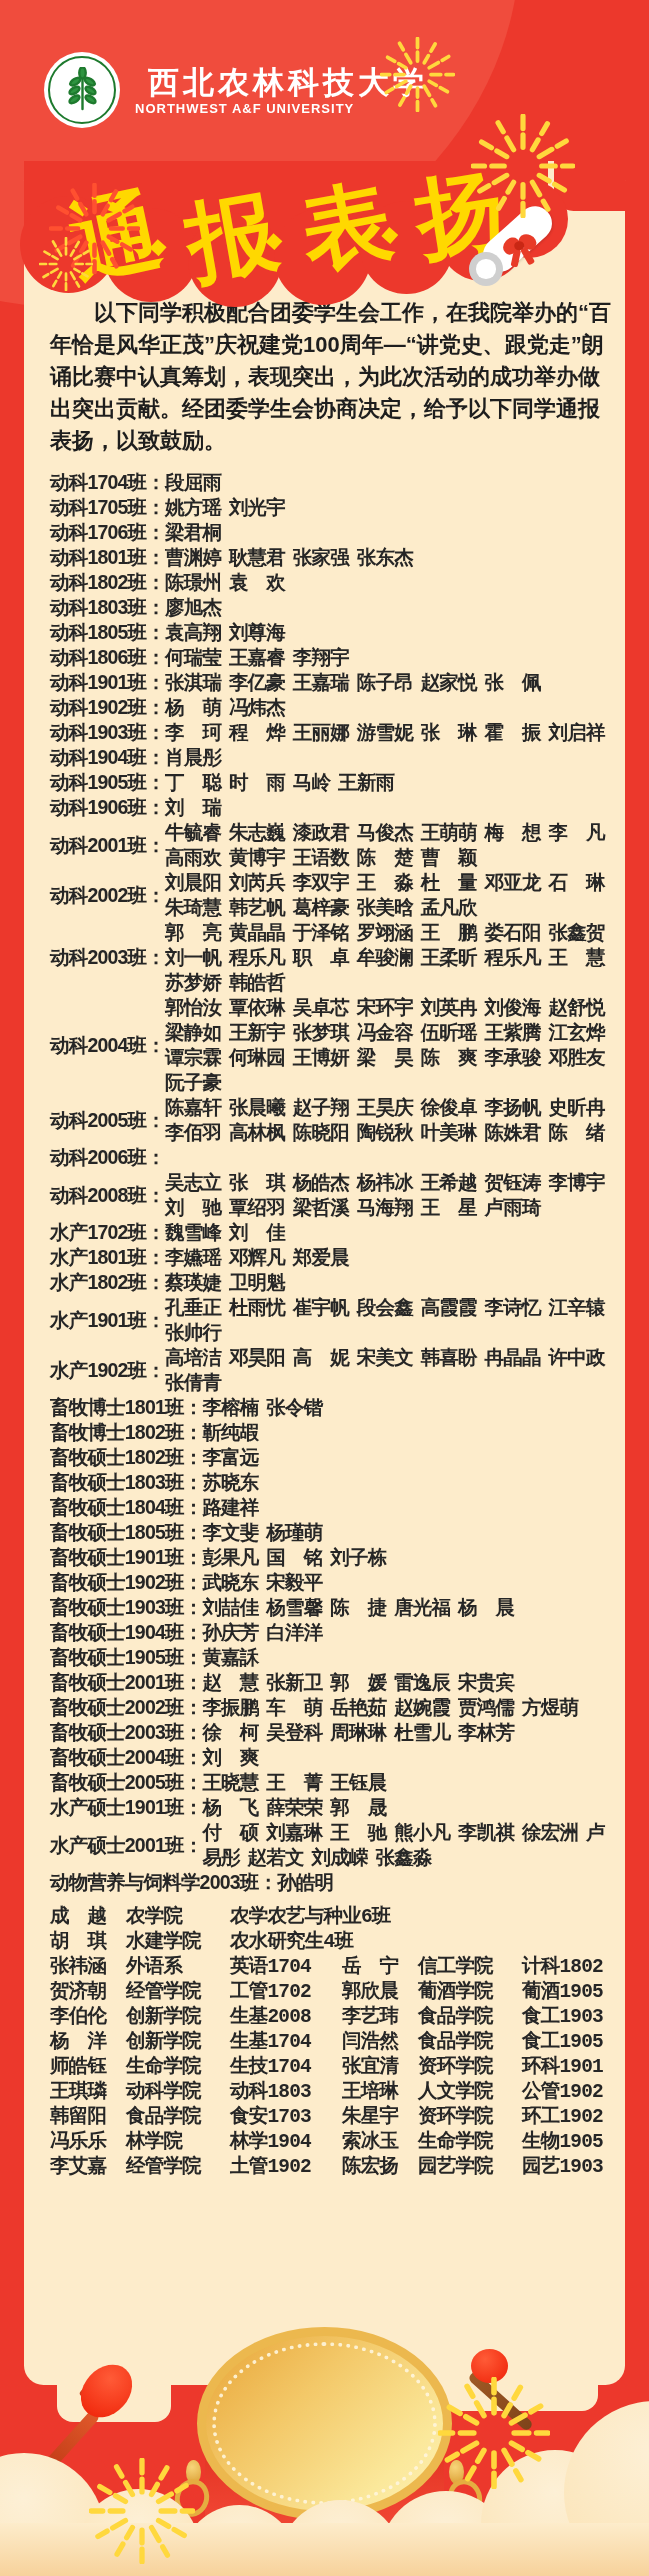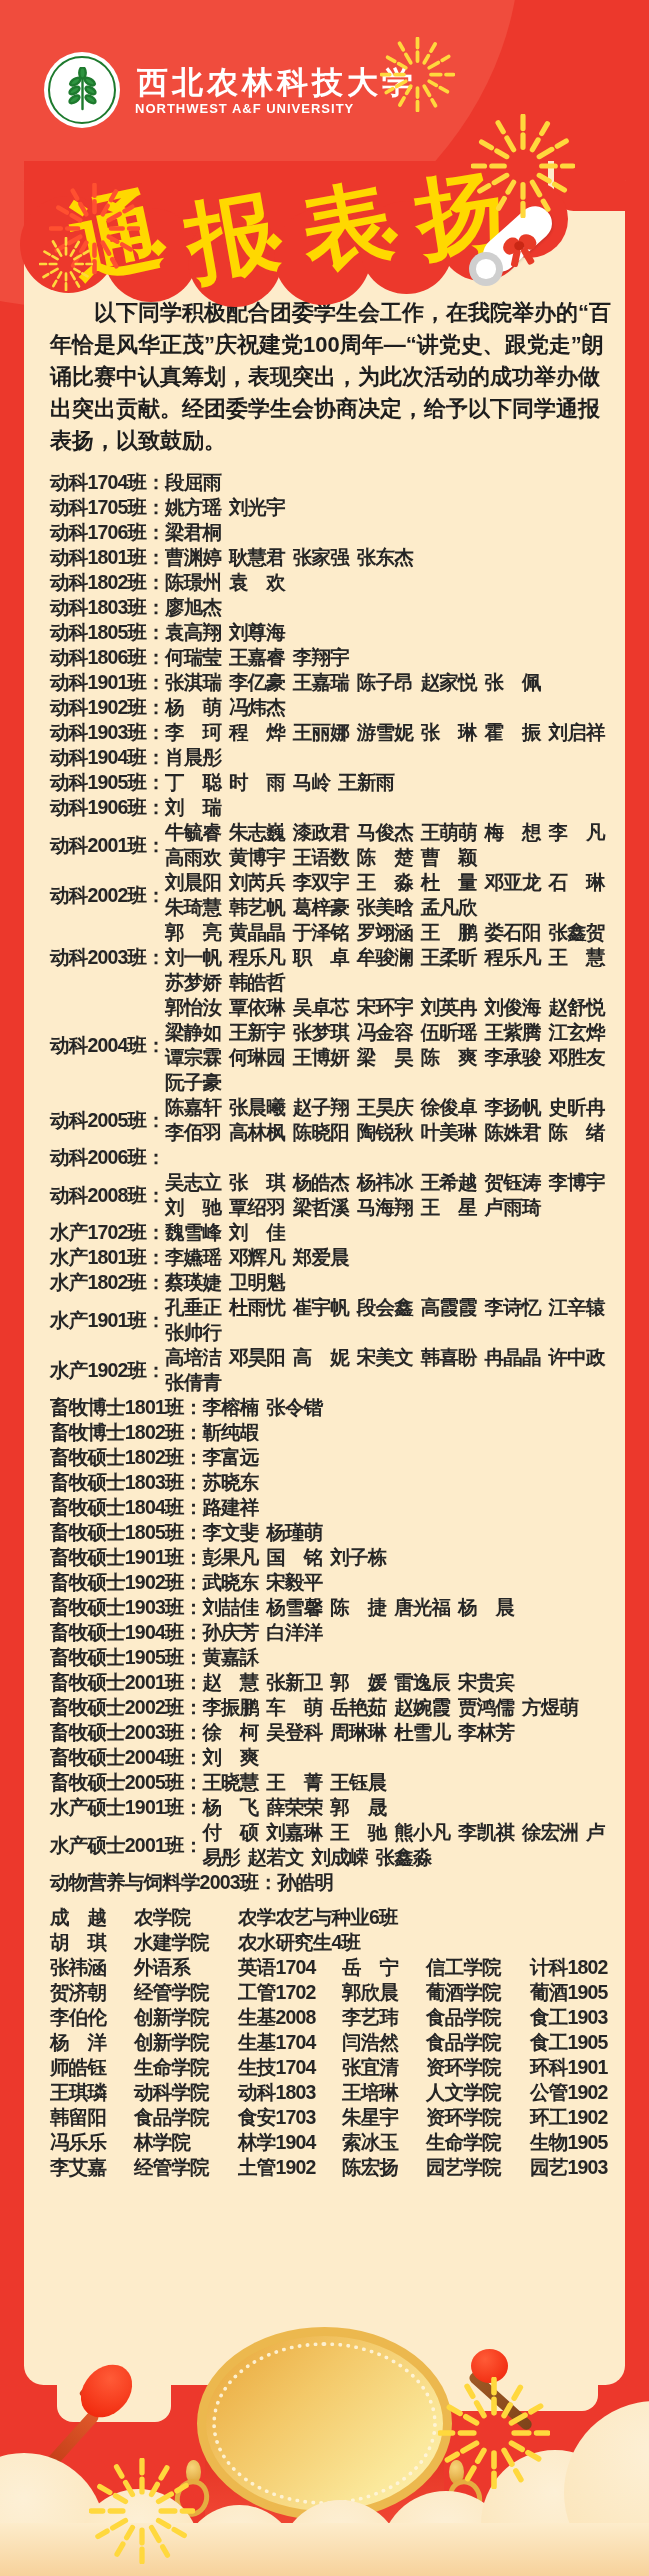--- a/index.html
+++ b/index.html
@@ -8,21 +8,21 @@
     background:#ec382c;
     font-family:"Liberation Sans",sans-serif;
   }
   
   .swoosh{position:absolute;left:-341px;top:-422px;width:861px;height:731px;
     border-radius:50%;background:#f04c3d;z-index:0;}
   
   .logo{position:absolute;left:44px;top:52px;width:76px;height:76px;background:#fff;
     border-radius:50%;z-index:3;display:flex;align-items:center;justify-content:center;}
   .logo-ring{position:absolute;inset:4px;border:2.4px solid #1e7a2e;border-radius:50%;}
-  .uni-cn{position:absolute;left:137px;top:62px;color:#fff;font-size:31px;font-weight:700;
+  .uni-cn{position:absolute;left:148px;top:62px;color:#fff;font-size:31px;font-weight:700;
     letter-spacing:4px;z-index:3;}
   .uni-en{position:absolute;left:135px;top:101px;color:#fff;font-size:13px;font-weight:700;
     letter-spacing:1px;z-index:3;}
   
   .panel{position:absolute;left:24px;top:161px;width:601px;height:2224px;background:#fdeccb;
     border-radius:19.5px;z-index:1;box-sizing:border-box;padding:136px 4px 0 26px;}
   .panel-step-tr{position:absolute;left:554px;top:161px;width:71px;height:50px;background:#ec382c;
     border-bottom-left-radius:19.5px;z-index:2;}
   .tab-bl{position:absolute;left:57px;top:2375px;width:114px;height:47px;background:#fdeccb;
     border-radius:0 0 16px 16px;z-index:1;}
@@ -63,24 +63,24 @@
     letter-spacing:0px;}
   .list{margin-top:13px;font-size:19.5px;line-height:25px;font-weight:600;color:#262626;
     letter-spacing:-0.8px;}
   .entry{display:flex;align-items:center;}
   .entry-label{white-space:nowrap;}
   .entry-names{flex:1;white-space:pre-wrap;word-spacing:3.2px;word-break:break-all;}
   
   .itable{margin-top:9.7px;font-size:19.5px;line-height:25px;font-weight:600;color:#262626;
     letter-spacing:-0.8px;}
   .irow{display:flex;}
-  .half{display:flex;width:274px;}
+  .half{display:flex;width:274px;font-family:Liberation Mono, monospace;}
   .half.right{margin-left:18px;width:auto;}
   .c-name{width:76px;white-space:nowrap;}
-  .c-college{width:104px;white-space:nowrap;margin-left:8px;}
+  .c-college{width:104px;white-space:nowrap;}
   .c-cls{white-space:nowrap;}
   .half.full{width:auto;}
   
   .fw{position:absolute;z-index:5;pointer-events:none;}
   
   .drum-body{position:absolute;left:205px;top:2419px;width:239px;height:156px;z-index:3;
     background:linear-gradient(180deg,#dd2d1e,#ee4230 55%,#f04e3a);
     border-radius:8px 8px 114px 114px / 6.5px 6.5px 57px 57px;}
   .drum-top{position:absolute;left:197px;top:2327px;width:255px;height:193px;z-index:3;
     border-radius:50%;border:9px solid #ecb84e;box-sizing:border-box;

